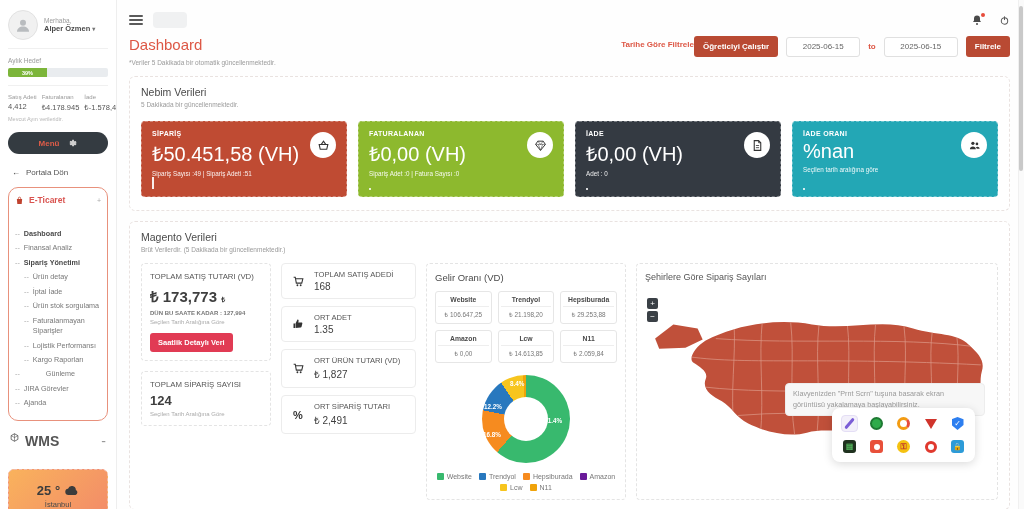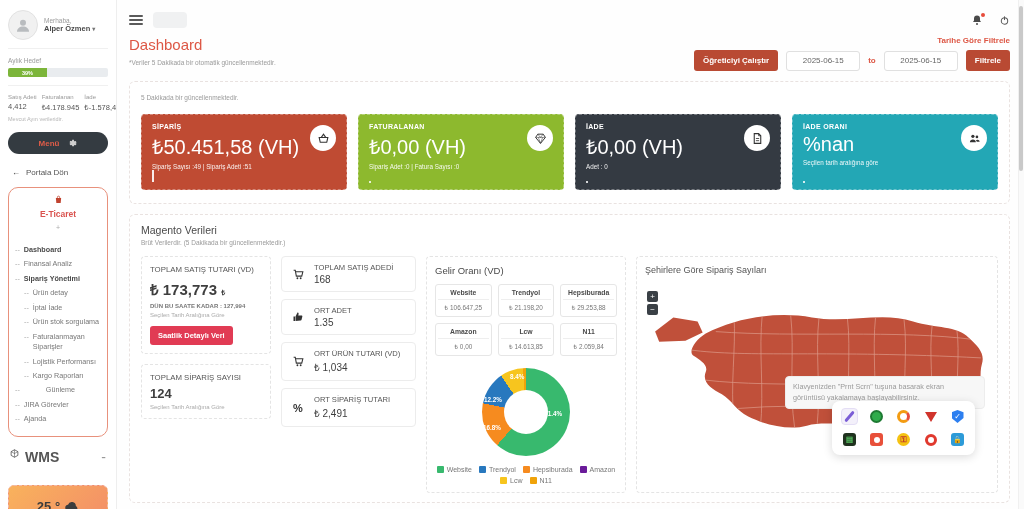--- a/index.html
+++ b/index.html
@@ -20,21 +20,21 @@
 .progress-fill{height:100%;background:#7cb53a;display:flex;align-items:center;justify-content:center;}
 .progress-fill span{font-size:5.5px;color:#fff;font-weight:bold;}
 .mini-stats{display:flex;gap:5px;white-space:nowrap;}
 .mini-stat .ms-label{font-size:6px;color:#9a9a9a;margin-bottom:2px;}
 .mini-stat .ms-value{font-size:7.5px;color:#555;}
 .stats-note{font-size:5.5px;color:#b5b5b5;margin-top:4px;}
 .menu-btn{margin-top:10px;width:100px;height:22px;border:none;border-radius:12px;background:#343b41;color:#dd5c48;font-weight:bold;font-size:8px;display:flex;align-items:center;justify-content:center;gap:8px;cursor:pointer;font-family:inherit;}
 .back-link{display:flex;align-items:center;gap:6px;font-size:8px;color:#555;margin:14px 0 10px 4px;cursor:pointer;}
 .back-arrow{font-weight:bold;color:#333;}
 .module-box{border:1px solid #e8917c;border-radius:10px;padding:7px 6px;}
-.module-head{display:flex;align-items:center;gap:5px;margin-bottom:14px;flex-direction:column;}
+.module-head{display:flex;align-items:center;gap:5px;margin-bottom:24px;}
 .module-head .mh-label{color:#d9534f;font-weight:bold;font-size:8.5px;flex:1;}
 .module-head .mh-caret{color:#aaa;font-size:7px;}
 .mi{display:flex;gap:4px;font-size:7.2px;color:#777;line-height:1.45;margin:4px 0;}
 .mi .bullet{color:#aaa;flex-shrink:0;}
 .mi.bold .lbl{font-weight:bold;color:#4a4a4a;}
 .mi.ind{margin-left:9px;}
 .mi.center .lbl{margin-left:22px;}
 .wms-row{display:flex;align-items:flex-start;gap:6px;margin:12px 2px;font-size:14px;font-weight:bold;color:#555;}
 .wms-row .wms-caret{margin-left:auto;color:#999;font-weight:normal;}
 .weather-card{margin-top:20px;height:64px;border-radius:6px;border:1px dashed #f3bba8;background:linear-gradient(135deg,#f9b25c,#f2876a);display:flex;flex-direction:column;align-items:center;justify-content:center;gap:2px;}
@@ -47,21 +47,21 @@
 .topbar{display:flex;align-items:center;height:24px;}
 .hamburger{width:14px;display:flex;flex-direction:column;gap:2px;cursor:pointer;}
 .hamburger i{height:2px;background:#5a5a5a;border-radius:1px;}
 .app-logo{width:34px;height:16px;border-radius:4px;background:#f0f1f2;margin-left:10px;}
 .top-icons{margin-left:auto;display:flex;align-items:center;gap:16px;}
 .icon-btn{position:relative;cursor:pointer;display:flex;}
 .badge-dot{position:absolute;top:-1px;right:-2px;width:4px;height:4px;border-radius:50%;background:#e74c3c;}
 .header-row{display:flex;align-items:flex-start;margin-top:4px;}
 .page-title{color:#dd5745;font-size:15px;font-weight:normal;}
 .page-note{font-size:6.5px;color:#9a9a9a;margin-top:6px;}
-.filter-block{margin-left:auto;display:flex;flex-direction:column;align-items:flex-end;}
+.filter-block{margin-left:auto;display:flex;flex-direction:row;align-items:center;}
 .filter-title{color:#dd5745;font-size:8px;font-weight:bold;margin-left:104px;margin-bottom:5px;}
 .filter-row{display:flex;align-items:center;gap:8px;}
 .btn-brick{background:#b94a33;color:#fff;border:none;border-radius:3px;font-size:8px;font-weight:bold;padding:6px 9px;cursor:pointer;font-family:inherit;}
 .date-input{width:74px;height:20px;border:1px solid #e0e0e0;border-radius:3px;font-size:8px;color:#666;text-align:center;font-family:inherit;background:#fff;}
 .to-label{color:#dd5745;font-size:8px;font-weight:bold;}
 
 
 .section-card{border:1px dashed #e9e2e0;border-radius:6px;background:#fff;margin-top:10px;padding:9px 11px;}
 .section-title{font-size:10.5px;color:#4a4a4a;}
 .section-sub{font-size:6.5px;color:#9a9a9a;margin-top:3px;}
@@ -313,20 +313,21 @@
           <button class="btn-brick">Öğreticiyi Çalıştır</button>
           <input class="date-input" readonly="" value="2025-06-15" style="">
           <span class="to-label">to</span>
           <input class="date-input" readonly="" value="2025-06-15" style="">
           <button class="btn-brick">Filtrele</button>
         </div>
       </div>
     </div>
 
     <section class="section-card">
+      <div class="section-title">Nebim Verileri</div>
       <div class="section-sub">5 Dakikada bir güncellenmektedir.</div>
       <div class="stat-row">
         <div class="stat-card red">
           <div class="stat-label">SİPARİŞ</div>
           <div class="stat-value">₺50.451,58 (VH)</div>
           <div class="stat-sub">Sipariş Sayısı :49 | Sipariş Adeti :51</div>
           <div class="stat-icon">
               <svg width="13" height="13" viewBox="0 0 24 24">
                 <path d="M4 10h16l-2 9H6z" fill="none" stroke="#333" stroke-width="2"></path>
                 <path d="M8 10l4-6 4 6" fill="none" stroke="#333" stroke-width="2"></path>
@@ -423,21 +424,21 @@
           <div class="kpi-card">
             <span class="kpi-icon">
                 <svg width="13" height="13" viewBox="0 0 24 24">
                   <path d="M3 4h3l2 11h10l2-8H7" fill="none" stroke="#333" stroke-width="2"></path>
                   <circle cx="10" cy="19" r="1.7" fill="#333"></circle>
                   <circle cx="16" cy="19" r="1.7" fill="#333"></circle>
                 </svg>
               </span>
             <div>
                 <div class="kpi-label">ORT ÜRÜN TUTARI (VD)</div>
-                <div class="kpi-value">₺ 1,034</div>
+                <div class="kpi-value">₺ 1,827</div>
               </div>
           </div>
           <div class="kpi-card">
             <span class="kpi-icon">%</span>
             <div>
                 <div class="kpi-label">ORT SİPARİŞ TUTARI</div>
                 <div class="kpi-value">₺ 2,491</div>
               </div>
           </div>
         </div>

